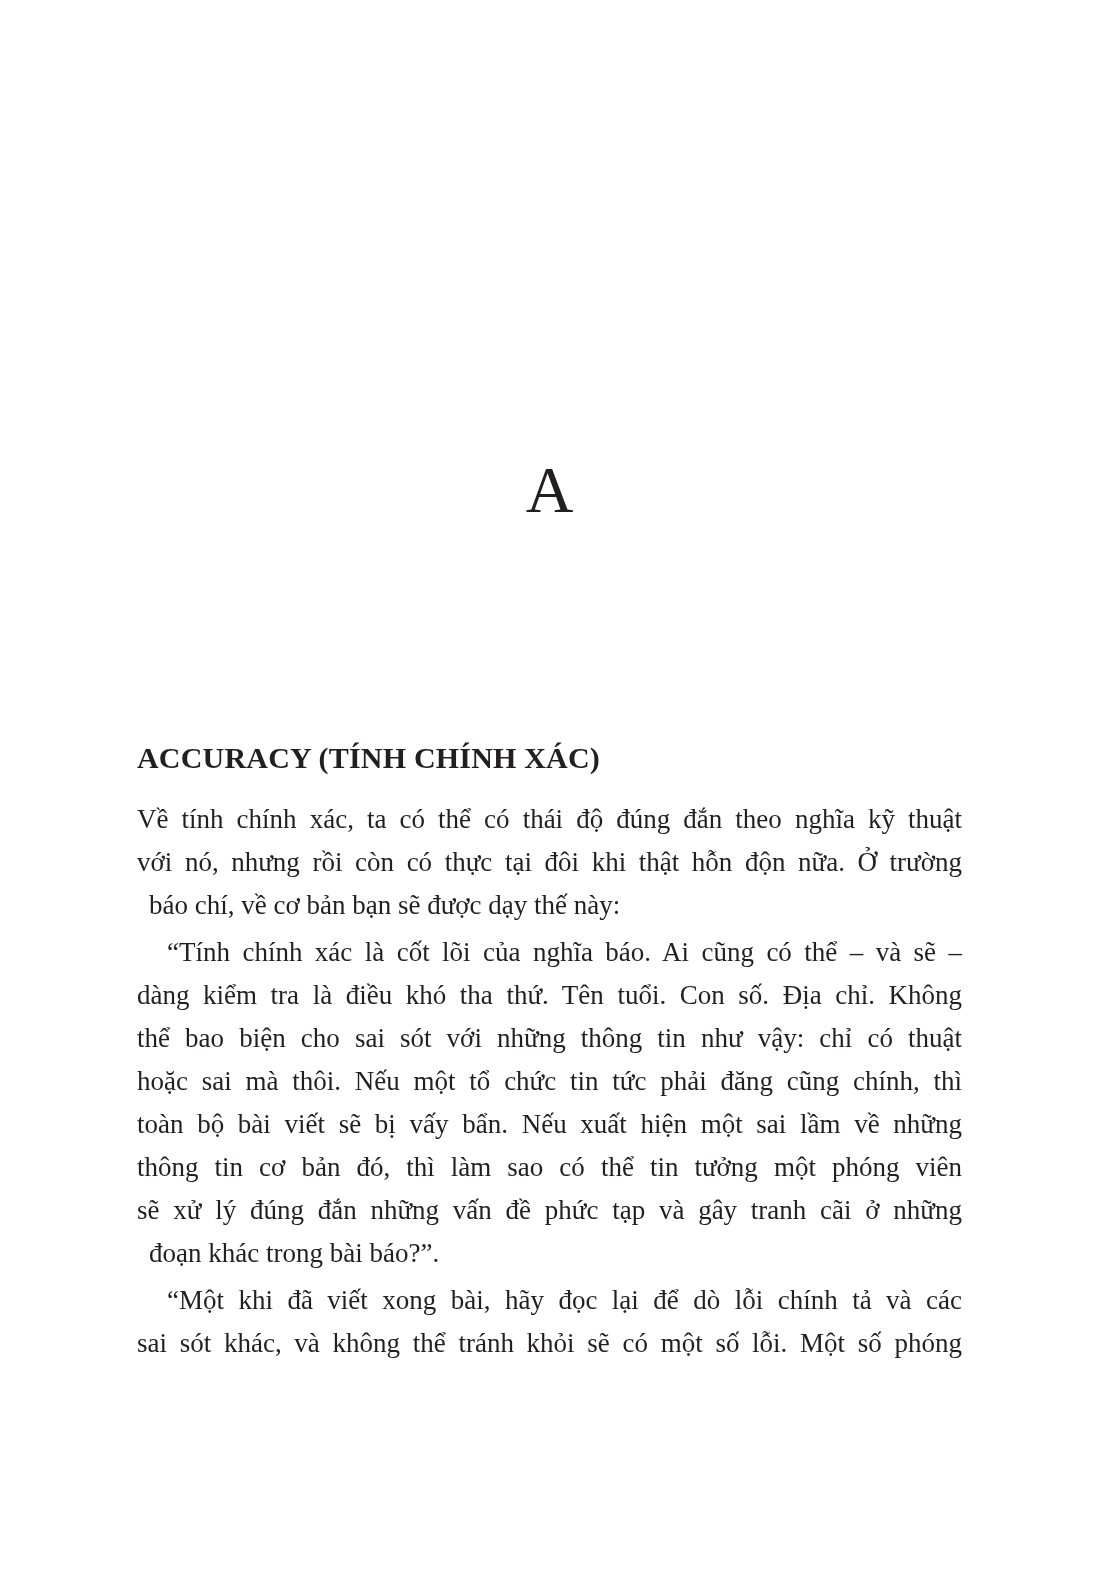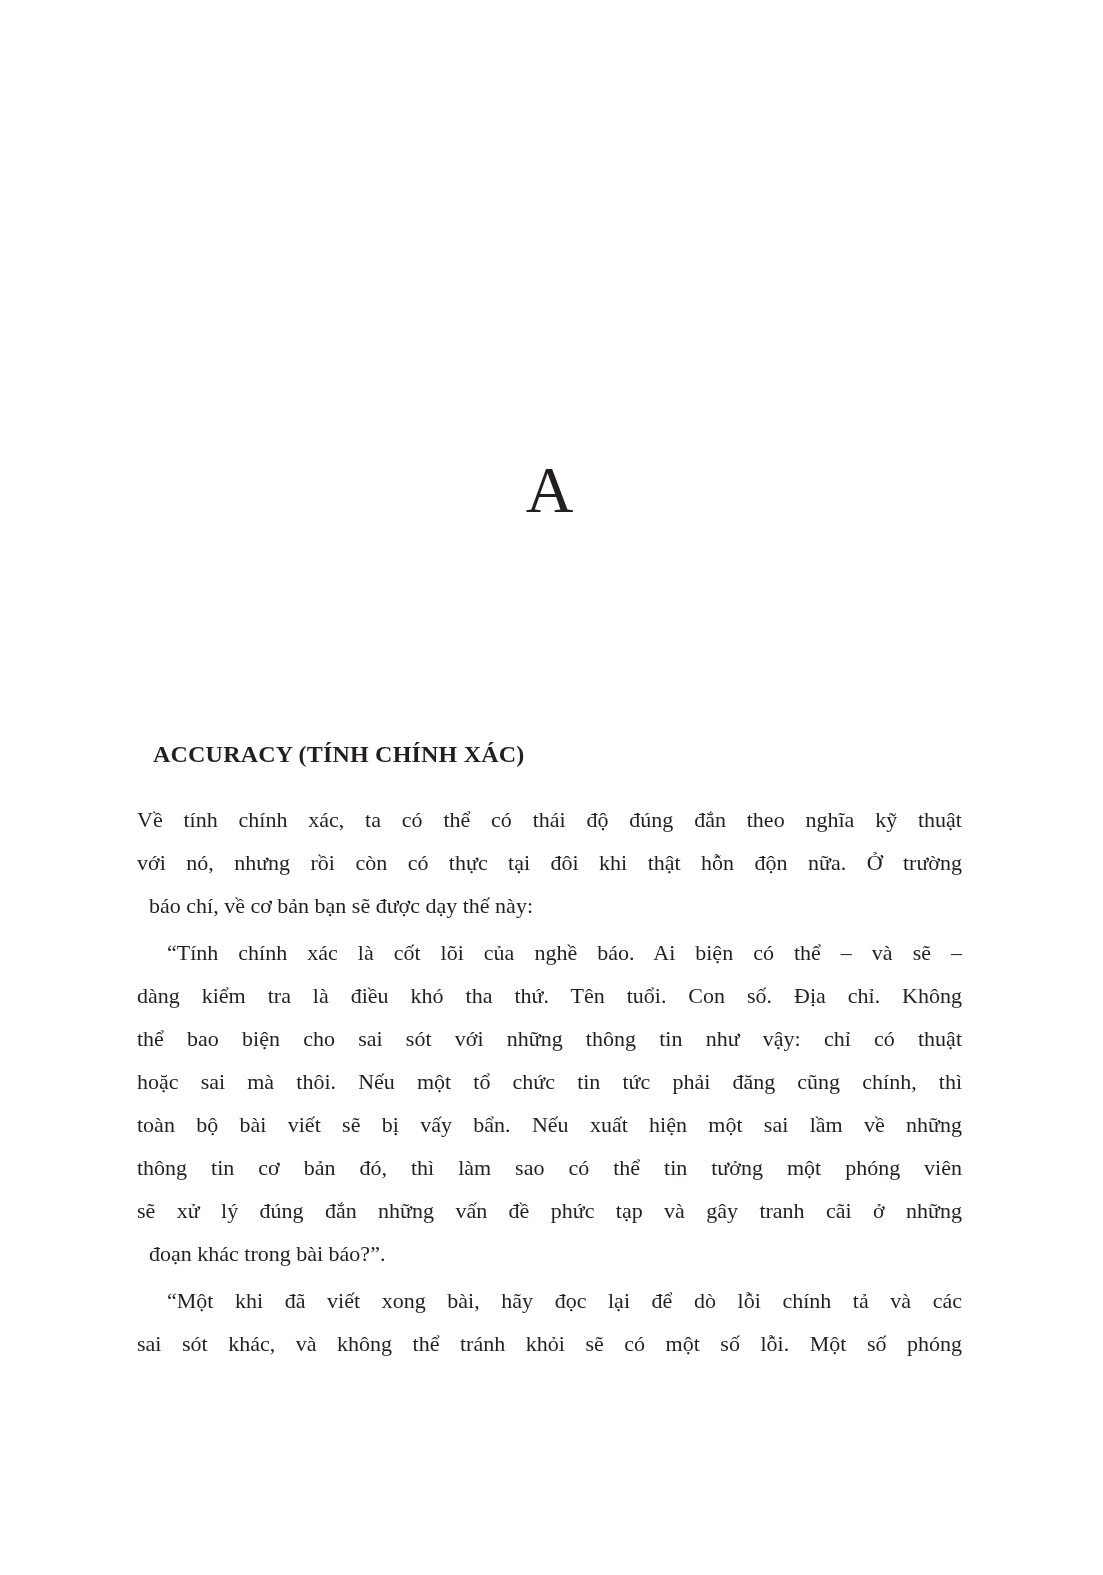--- a/index.html
+++ b/index.html
@@ -21,36 +21,36 @@
     left: 137px;
     top: 452px;
     width: 825px;
     text-align: center;
     font-size: 66px;
     line-height: 1.15;
     color: #231f20;
   }
   .heading {
     position: absolute;
-    left: 153px;
+    left: 137px;
     top: 740px;
     width: 825px;
     margin: 0;
-    font-size: 24px;
+    font-size: 30px;
     font-weight: bold;
     line-height: 1.2;
     letter-spacing: 0.2px;
     color: #231f20;
   }
   .body-text {
     position: absolute;
     left: 137px;
     top: 798px;
     width: 825px;
-    font-size: 22px;
+    font-size: 27px;
     color: #231f20;
   }
   .paragraph {
     margin: 0;
   }
   .paragraph + .paragraph {
     margin-top: 4px;
   }
   .line {
     display: block;
@@ -78,21 +78,21 @@
 
   <h1 class="heading">ACCURACY (TÍNH CHÍNH XÁC)</h1>
 
   <div class="body-text" id="body-text">
       <p class="paragraph">
         <span class="line">Về tính chính xác, ta có thể có thái độ đúng đắn theo nghĩa kỹ thuật</span>
         <span class="line">với nó, nhưng rồi còn có thực tại đôi khi thật hỗn độn nữa. Ở trường</span>
         <span class="line no-justify">báo chí, về cơ bản bạn sẽ được dạy thế này:</span>
       </p>
       <p class="paragraph">
-        <span class="line indented">“Tính chính xác là cốt lõi của nghề báo. Ai biện có thể – và sẽ –</span>
+        <span class="line indented">“Tính chính xác là cốt lõi của nghĩa báo. Ai cũng có thể – và sẽ –</span>
         <span class="line">dàng kiểm tra là điều khó tha thứ. Tên tuổi. Con số. Địa chỉ. Không</span>
         <span class="line">thể bao biện cho sai sót với những thông tin như vậy: chỉ có thuật</span>
         <span class="line">hoặc sai mà thôi. Nếu một tổ chức tin tức phải đăng cũng chính, thì</span>
         <span class="line">toàn bộ bài viết sẽ bị vấy bẩn. Nếu xuất hiện một sai lầm về những</span>
         <span class="line">thông tin cơ bản đó, thì làm sao có thể tin tưởng một phóng viên</span>
         <span class="line">sẽ xử lý đúng đắn những vấn đề phức tạp và gây tranh cãi ở những</span>
         <span class="line no-justify">đoạn khác trong bài báo?”.</span>
       </p>
       <p class="paragraph">
         <span class="line indented">“Một khi đã viết xong bài, hãy đọc lại để dò lỗi chính tả và các</span>

